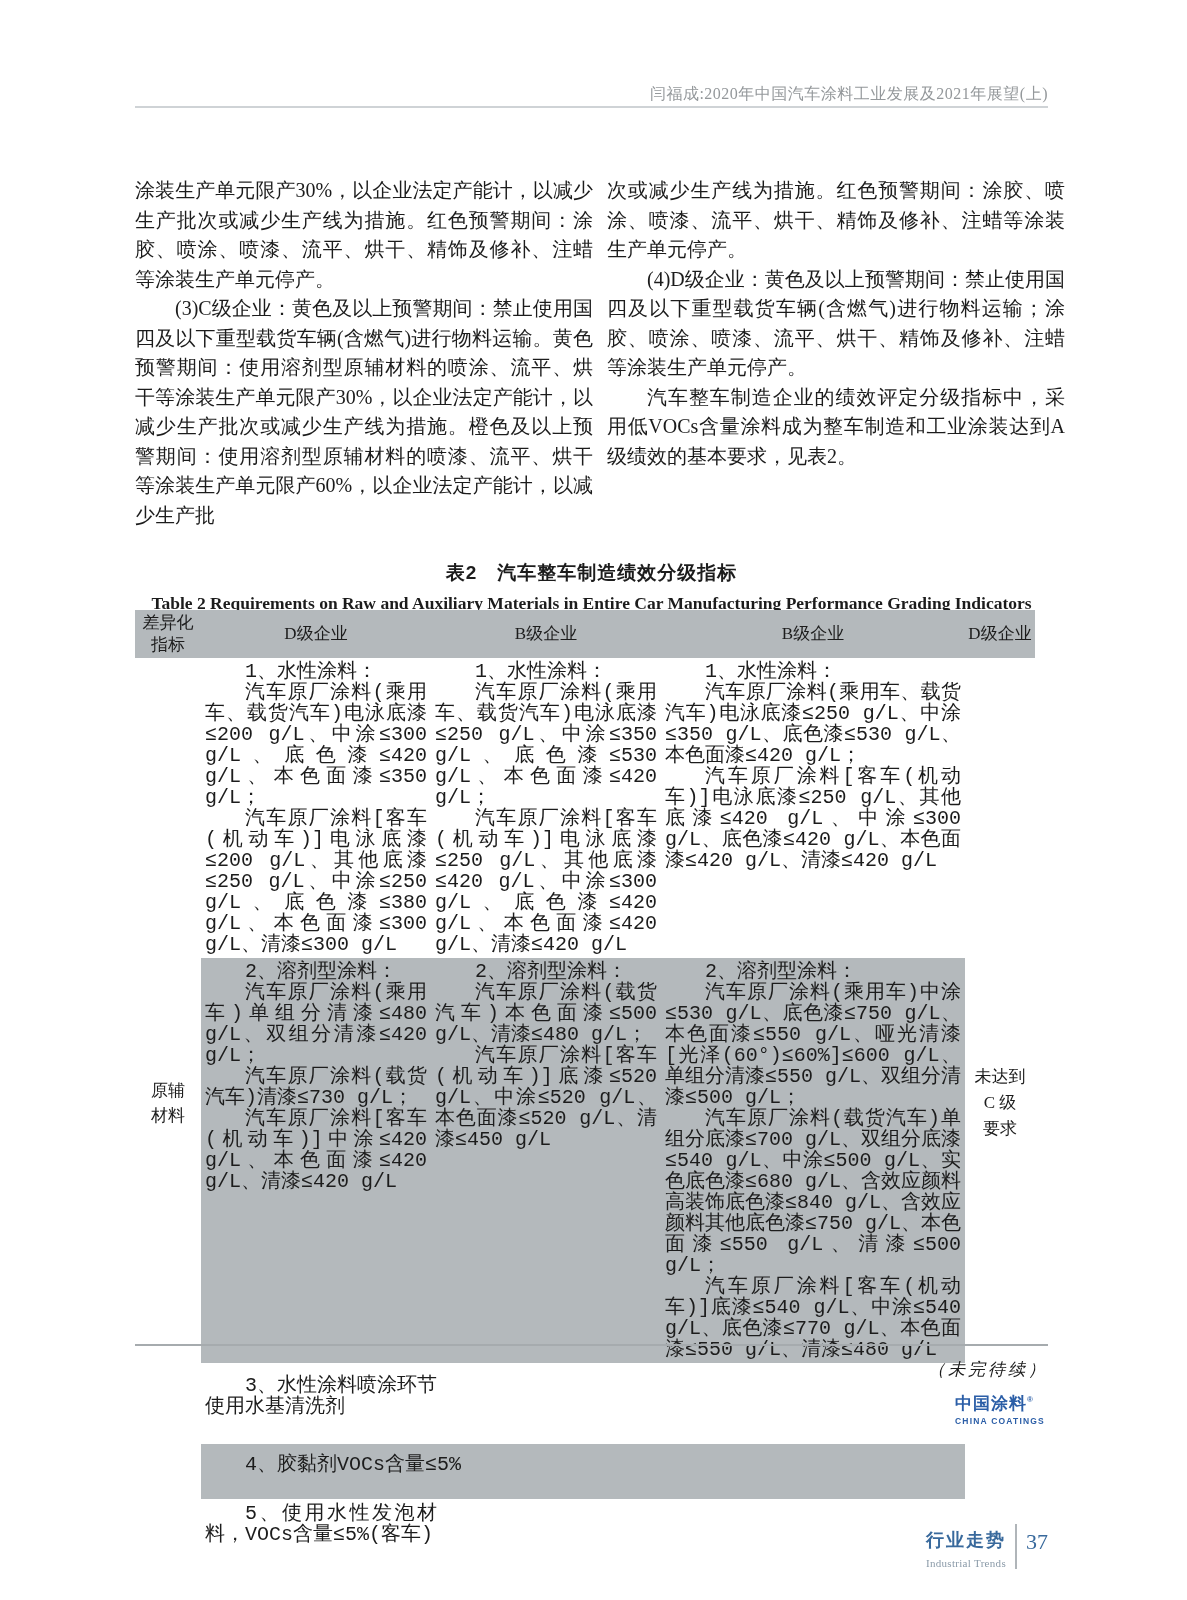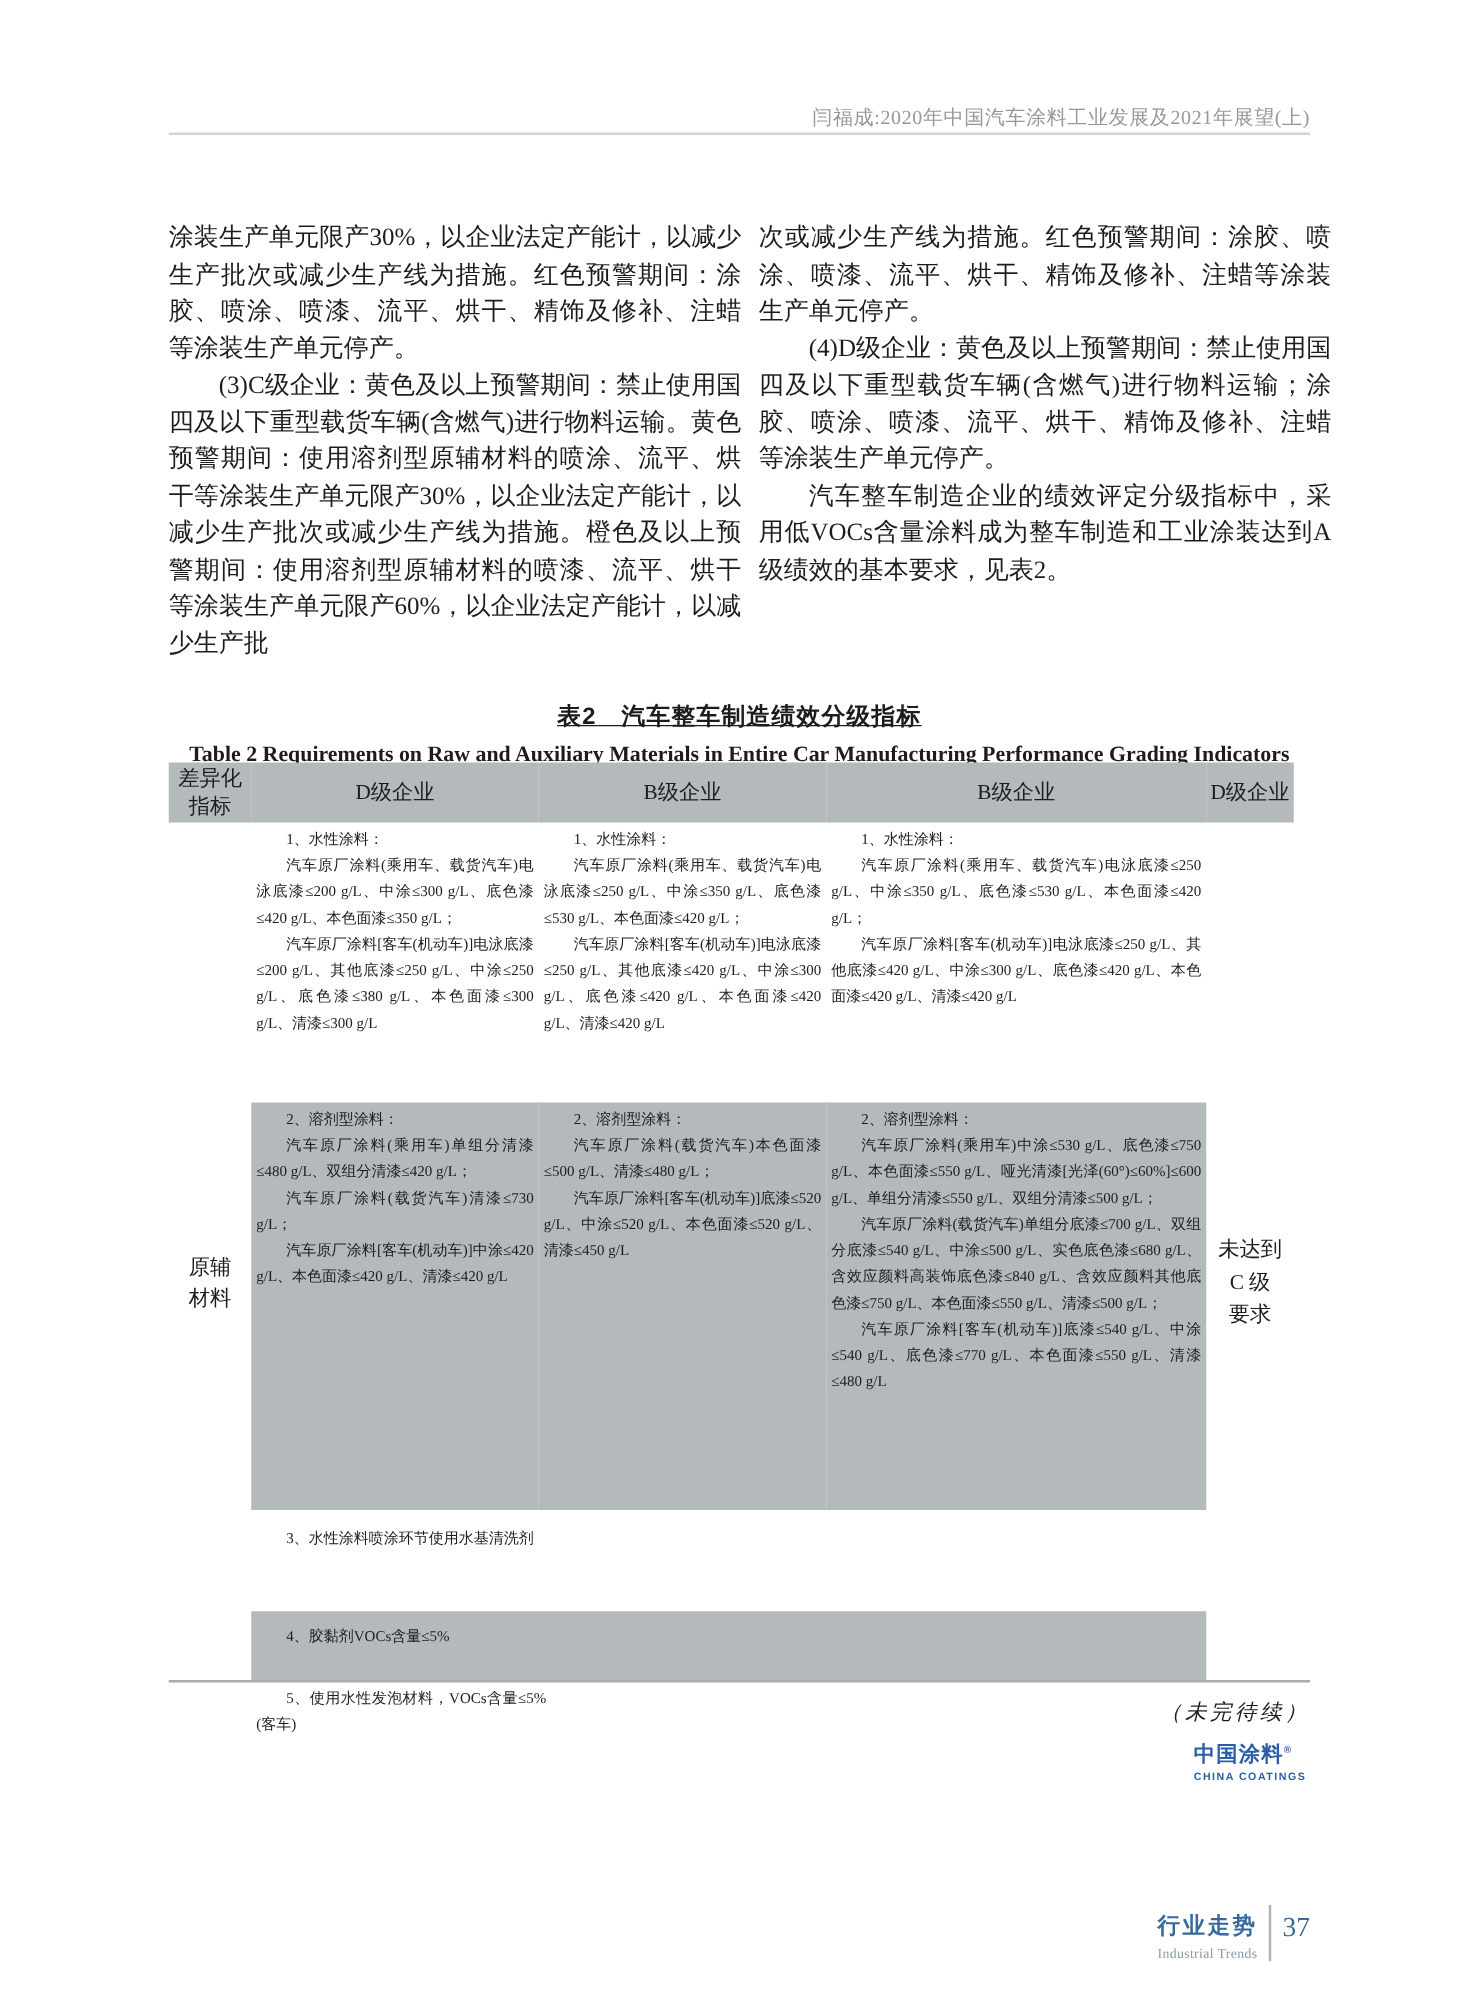--- a/index.html
+++ b/index.html
@@ -15,31 +15,31 @@
   .header-rule{position:absolute;top:106px;left:135px;width:913px;height:2px;
         background:var(--rule-light);}
   .col{position:absolute;top:176px;width:458px;font-size:20px;line-height:29.5px;
         text-align:justify;}
   .col-left{left:135px;}
   .col-right{left:607px;}
   .col p{margin:0;}
   .col p.indent{text-indent:2em;}
   .table-title{position:absolute;top:560px;left:135px;width:913px;text-align:center;}
   .title-zh{font-family:"Liberation Sans","DejaVu Sans",sans-serif;font-weight:bold;
-        font-size:19px;letter-spacing:1px;text-decoration:underline;}
+        font-size:19px;letter-spacing:1px;}
   .title-en{font-size:17.5px;font-weight:bold;margin-top:7px;font-family:Liberation Serif, serif;}
   .perf-table{position:absolute;top:610px;left:135px;width:900px;display:grid;
         grid-template-columns:66px 230px 230px 304px 70px;}
   .th{background:var(--band-gray);display:flex;align-items:center;justify-content:center;
         text-align:center;font-size:17px;height:48px;line-height:22px;}
   .label-cell{grid-column:1;grid-row:2/7;display:flex;flex-direction:column;
         align-items:center;justify-content:center;font-size:17px;line-height:25px;}
   .d-cell{grid-column:5;grid-row:2/7;display:flex;flex-direction:column;
         align-items:center;justify-content:center;font-size:17px;line-height:26px;text-align:center;}
-  .cell{padding:3px 4px;font-size:12px;line-height:21px;text-align:justify;}
+  .cell{padding:3px 4px;font-size:20px;line-height:21px;text-align:justify;font-family:Liberation Mono, monospace;}
   .cell p{margin:0;text-indent:2em;}
   .gray{background:var(--band-gray);}
   .s1{grid-row:2;min-height:218px;}
   .s2{grid-row:3;min-height:320px;}
   .ca{grid-column:2;} .cb{grid-column:3;} .cc{grid-column:4;}
   .s3{grid-column:2/5;grid-row:4;min-height:66px;padding-top:12px;}
   .s4{grid-column:2/5;grid-row:5;min-height:42px;padding-top:10px;}
   .s5{grid-column:2/5;grid-row:6;min-height:42px;padding-top:4px;}
   .narrow{max-width:232px;}
   .bottom-rule{position:absolute;top:1344px;left:135px;width:913px;height:2px;

